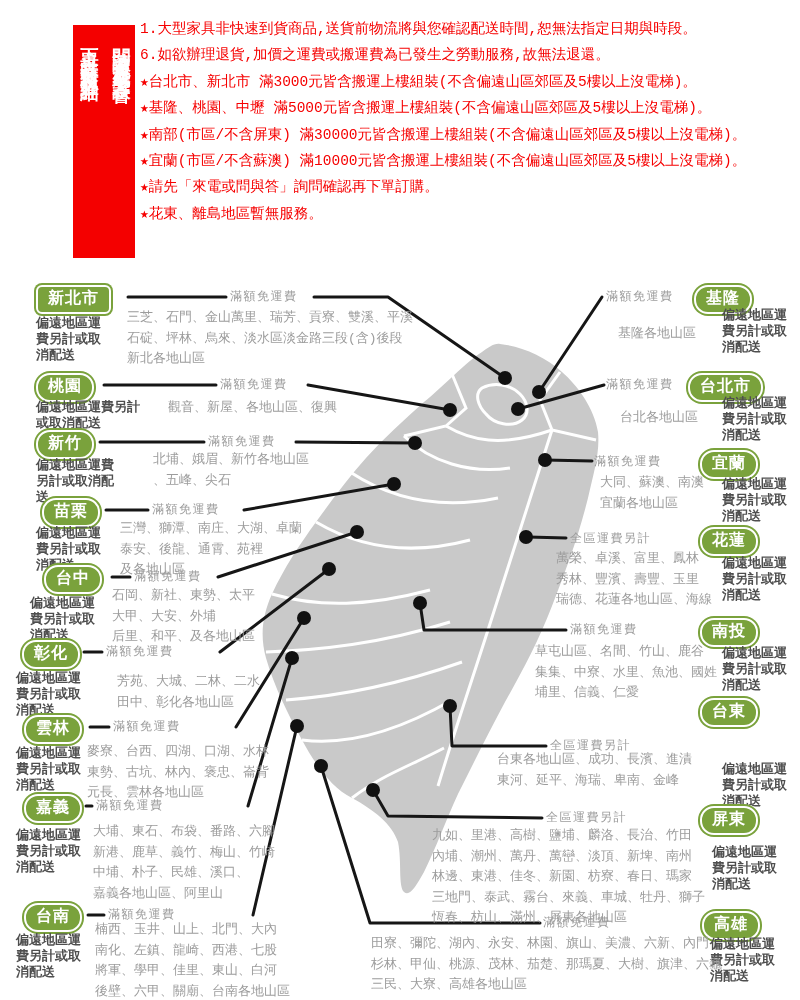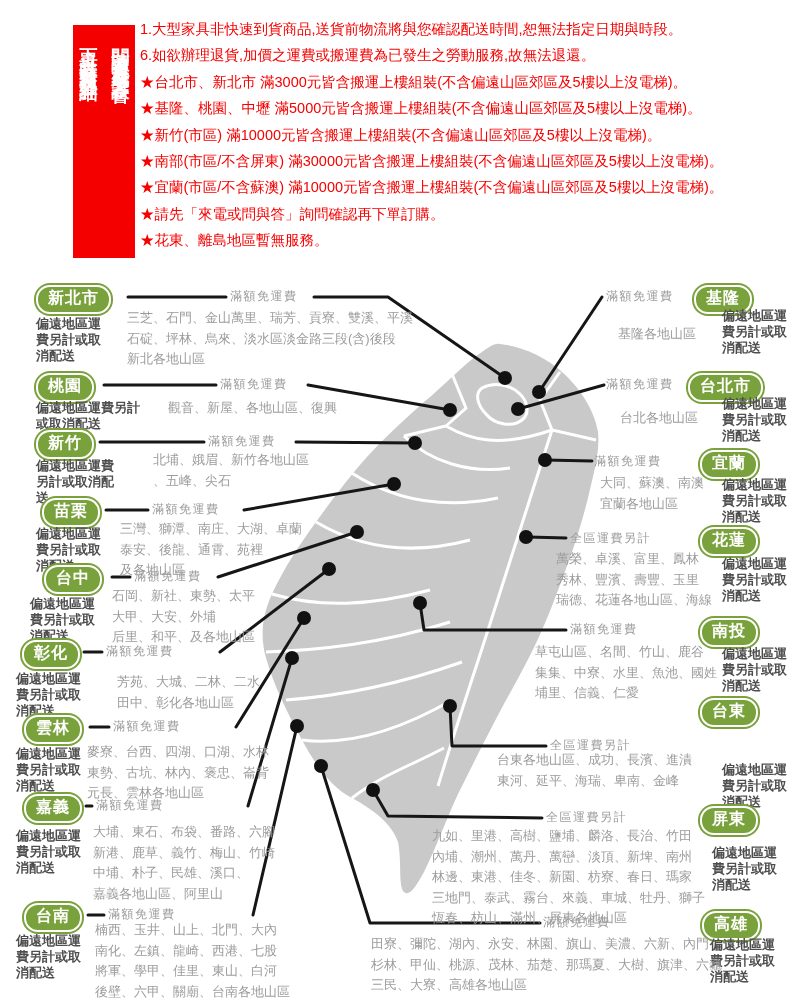--- a/index.html
+++ b/index.html
@@ -1,17 +1,17 @@
 <!DOCTYPE html>
 <html><head>
 <meta charset="utf-8">
 <style>
   html,body{margin:0;padding:0;background:#fff;}
   .canvas{position:relative;width:800px;height:1000px;background:#ffffff;overflow:hidden;
-          font-family:Liberation Sans, sans-serif;}
+          font-family:Liberation Mono, monospace;}
   
   .warning-box{position:absolute;left:73px;top:25px;width:62px;height:233px;background:#f40000;
                display:flex;flex-direction:row;justify-content:center;gap:5px;box-sizing:border-box;padding-top:9px;}
   .vcol{writing-mode:vertical-rl;text-orientation:upright;color:#ffffff;font-weight:bold;
         font-size:18px;letter-spacing:4px;line-height:27px;}
   .notes{position:absolute;left:140px;top:16px;width:658px;}
   .note-line{color:#f60000;font-size:14.5px;line-height:26.4px;white-space:nowrap;font-weight:500;}
   
   .pill{position:absolute;background:#7aa23c;color:#fff;font-weight:bold;font-size:16px;
         padding:1px 10px 3px;border-radius:14px;border:2px solid #ffffff;box-shadow:0 0 0 2px #7aa23c;
@@ -30,21 +30,20 @@
   <div class="warning-box">
     <div class="vcol">下單訂購前請務必詳細</div>
     <div class="vcol">閱讀避免造成雙方誤會</div>
   </div>
 
   <div class="notes">
     <div class="note-line">1.大型家具非快速到貨商品,送貨前物流將與您確認配送時間,恕無法指定日期與時段。</div>
     <div class="note-line">6.如欲辦理退貨,加價之運費或搬運費為已發生之勞動服務,故無法退還。</div>
     <div class="note-line">★台北市、新北市 滿3000元皆含搬運上樓組裝(不含偏遠山區郊區及5樓以上沒電梯)。</div>
     <div class="note-line">★基隆、桃園、中壢 滿5000元皆含搬運上樓組裝(不含偏遠山區郊區及5樓以上沒電梯)。</div>
-    <div class="note-line">★新竹(市區) 滿10000元皆含搬運上樓組裝(不含偏遠山區郊區及5樓以上沒電梯)。</div>
     <div class="note-line">★南部(市區/不含屏東) 滿30000元皆含搬運上樓組裝(不含偏遠山區郊區及5樓以上沒電梯)。</div>
     <div class="note-line">★宜蘭(市區/不含蘇澳) 滿10000元皆含搬運上樓組裝(不含偏遠山區郊區及5樓以上沒電梯)。</div>
     <div class="note-line">★請先「來電或問與答」詢問確認再下單訂購。</div>
     <div class="note-line">★花東、離島地區暫無服務。</div>
   </div>
 
   <svg class="maplayer" viewBox="0 0 800 1000">
 
     <path fill="#c9c9c9" d="M500,344 C520,346 545,356 562,372 C578,386 594,408 598,432 C600,452 594,472 588,498
          C578,538 566,570 552,606 C538,642 522,672 505,702 C490,730 474,762 458,794
@@ -113,21 +112,21 @@
       <circle cx="304" cy="618" r="7"></circle>
       <circle cx="292" cy="658" r="7"></circle>
       <circle cx="450" cy="706" r="7"></circle>
       <circle cx="297" cy="726" r="7"></circle>
       <circle cx="321" cy="766" r="7"></circle>
       <circle cx="373" cy="790" r="7"></circle>
     </g>
   </svg>
 
   <div id="regions">
-      <div class="pill" style="left: 36px; top: 285px;">新北市</div>
+      <div class="pill" style="left: 36px; top: 285px; border-radius: 6px;">新北市</div>
       <div class="fee" style="left: 230px; top: 288px;">滿額免運費</div>
       <div class="note" style="left: 36px; top: 316px; width: 70px;">偏遠地區運費另計或取消配送</div>
       <div class="areas" style="left: 127px; top: 308px;">三芝、石門、金山萬里、瑞芳、貢寮、雙溪、平溪
 石碇、坪林、烏來、淡水區淡金路三段(含)後段
 新北各地山區</div>
       <div class="pill" style="left: 36px; top: 373px;">桃園</div>
       <div class="fee" style="left: 220px; top: 376px;">滿額免運費</div>
       <div class="note" style="left: 36px; top: 400px; width: 112px;">偏遠地區運費另計或取消配送</div>
       <div class="areas" style="left: 168px; top: 398px;">觀音、新屋、各地山區、復興</div>
       <div class="pill" style="left: 36px; top: 430px;">新竹</div>

